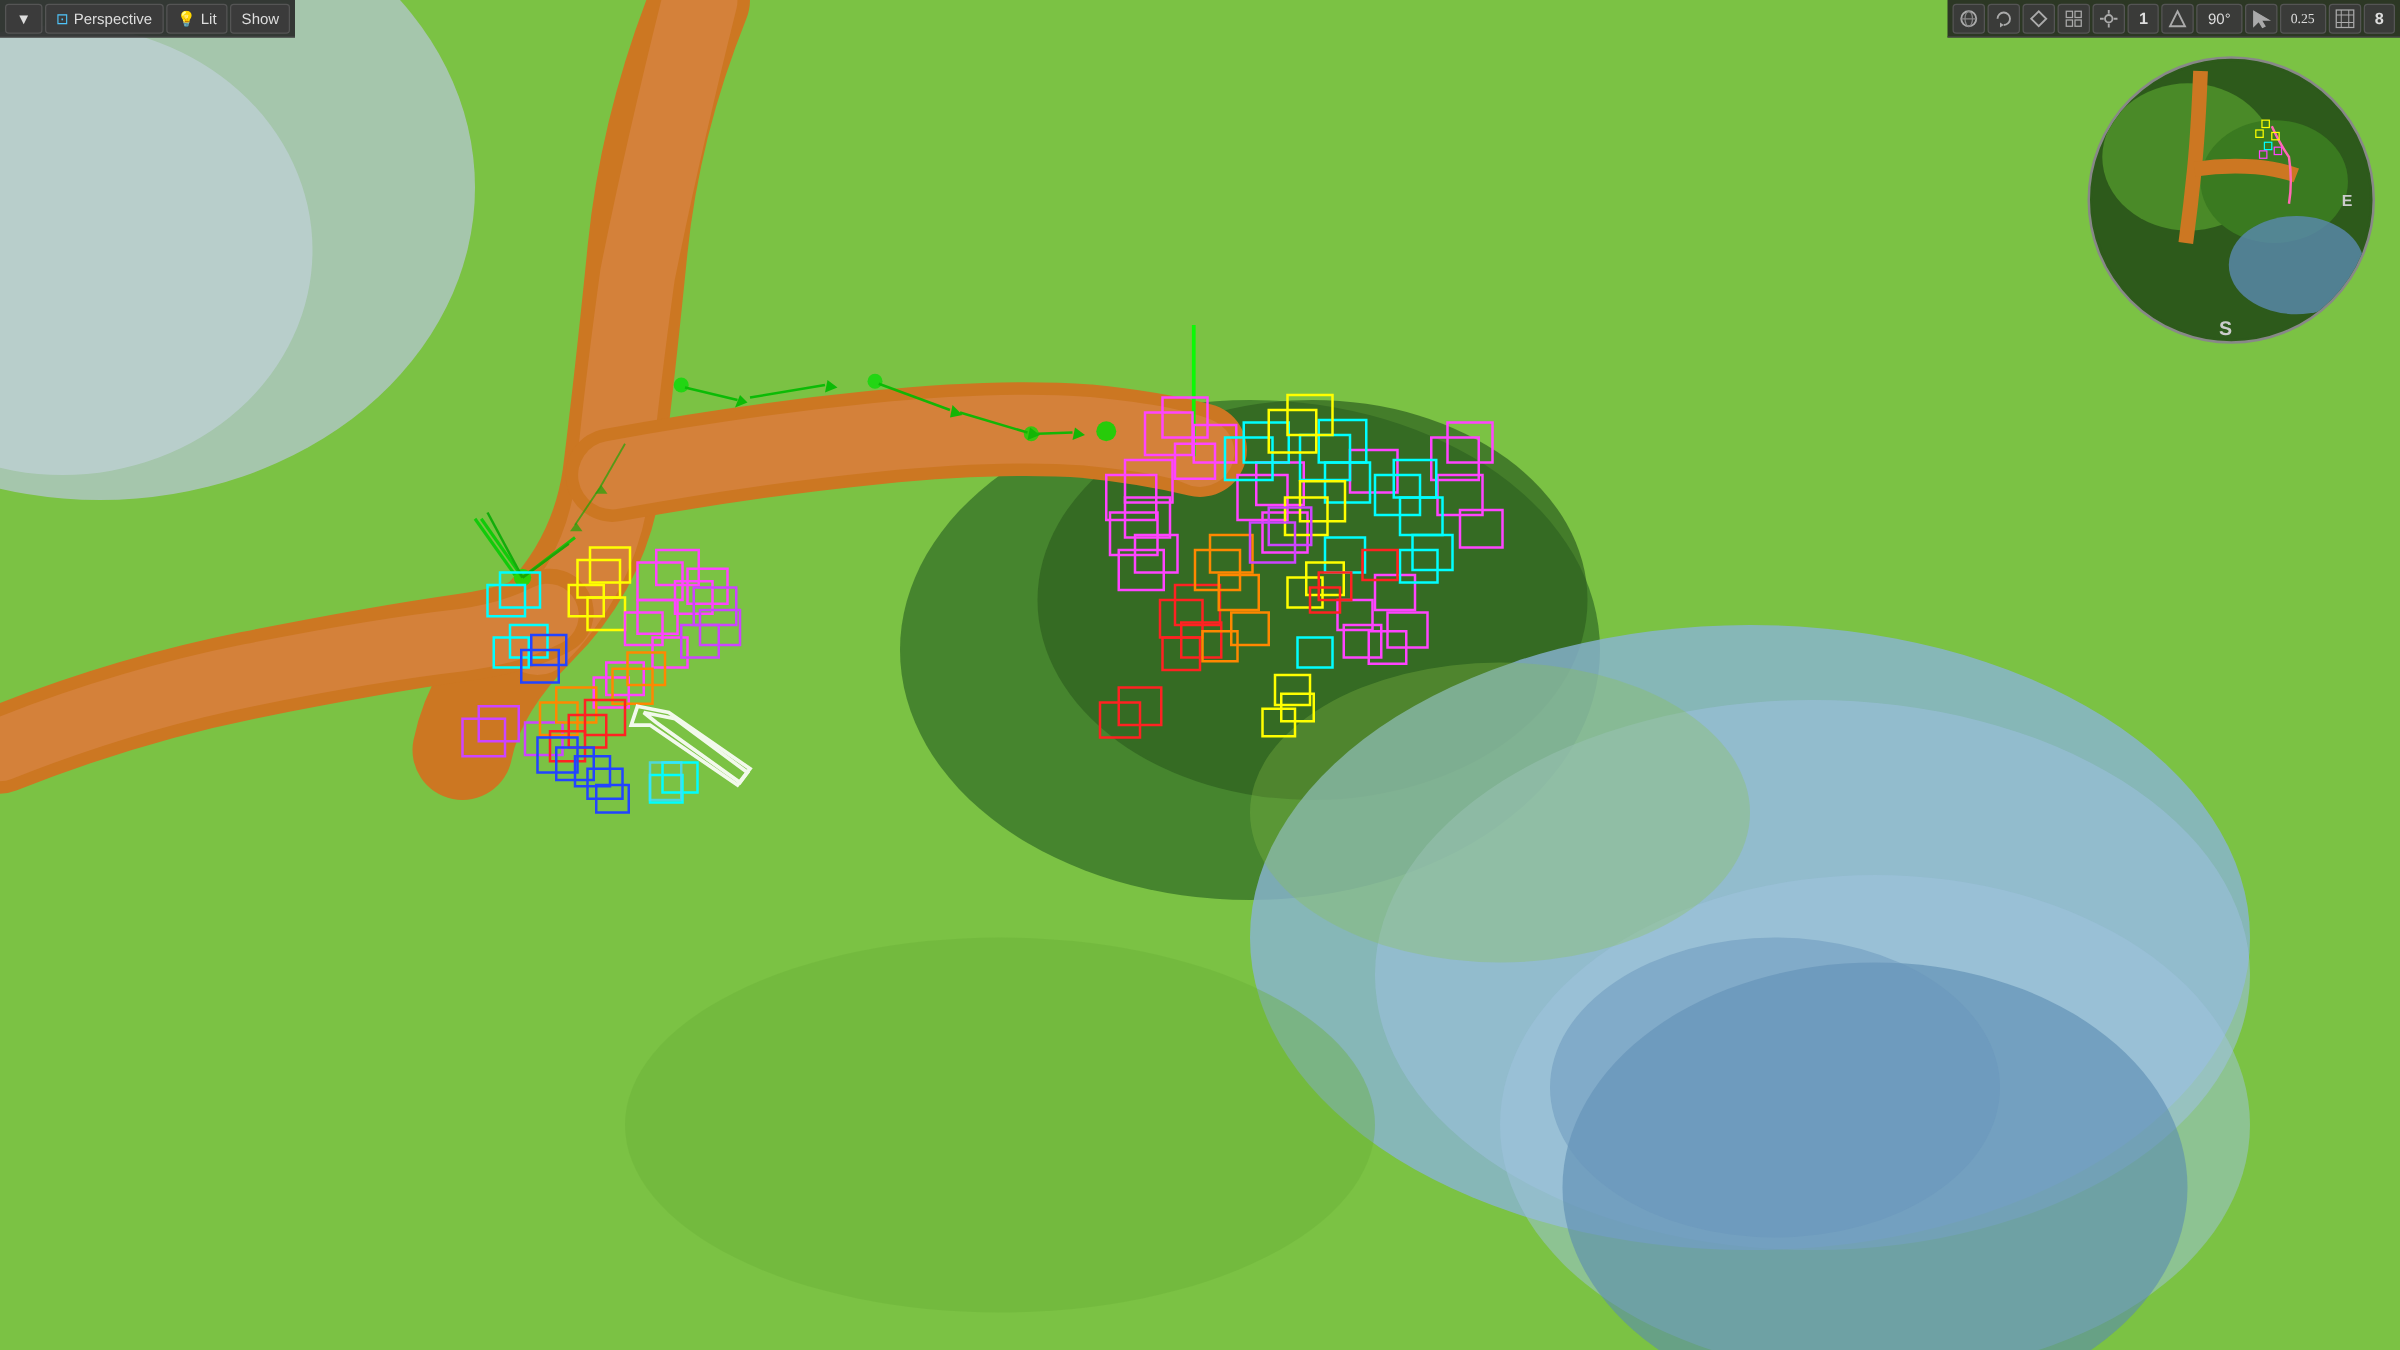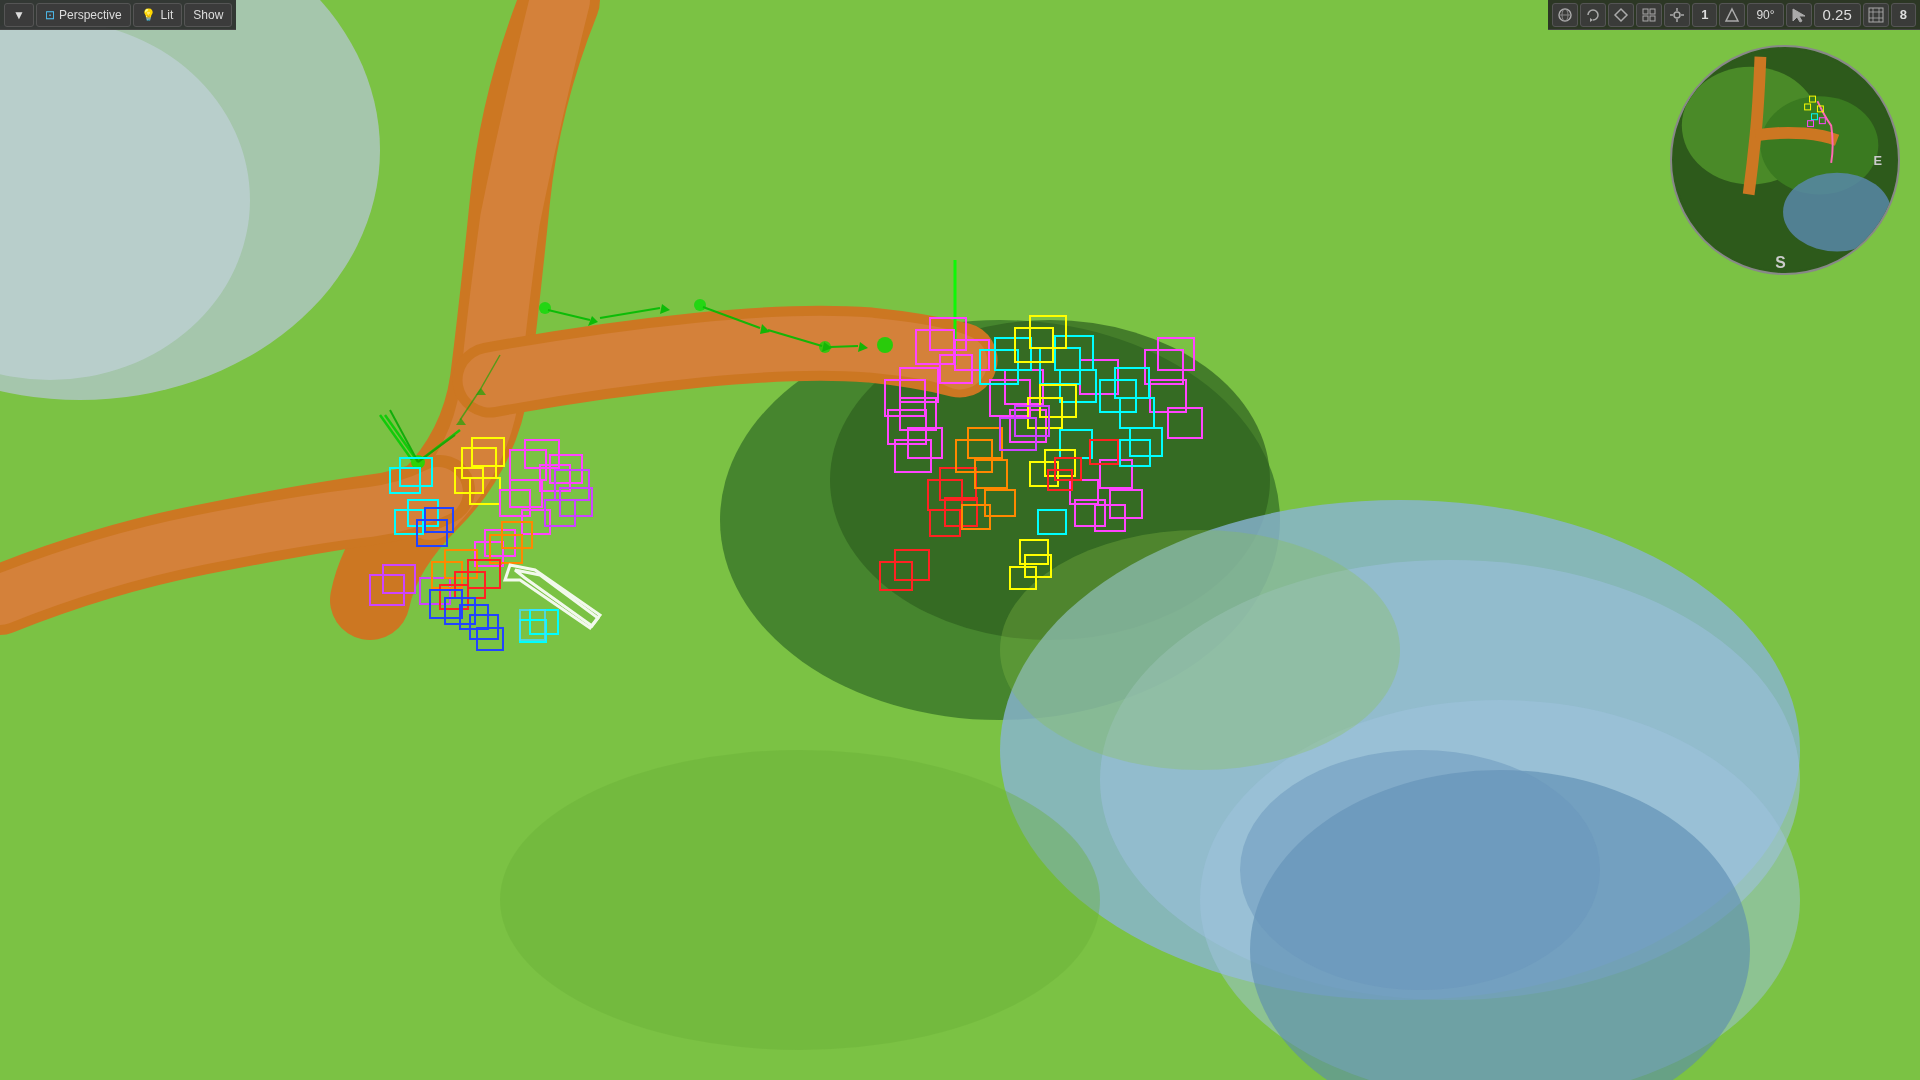--- a/index.html
+++ b/index.html
@@ -388,21 +388,21 @@
     </svg>
   </div>
   <div class="rt-btn rt-btn-wide" style="color:#ddd;font-size:12px;">
     <span>90°</span>
   </div>
   <div class="rt-btn">
     <svg width="16" height="16" viewBox="0 0 16 16">
       <polygon points="2,2 2,14 6,10 9,15 11,14 8,9 14,9" stroke="#aaa" stroke-width="1" fill="#aaa"></polygon>
     </svg>
   </div>
-  <div class="rt-btn rt-btn-wide" style="color:#ddd;font-size:15px;">
+  <div class="rt-btn rt-btn-wide" style="color:#ddd;font-size:11px;font-family:Liberation Serif, serif;">
     <span>0.25</span>
   </div>
   <div class="rt-btn">
     <svg width="16" height="16" viewBox="0 0 16 16">
       <rect x="1" y="1" width="14" height="14" stroke="#aaa" stroke-width="1" fill="none"></rect>
       <line x1="5" y1="1" x2="5" y2="15" stroke="#aaa" stroke-width="0.8"></line>
       <line x1="11" y1="1" x2="11" y2="15" stroke="#aaa" stroke-width="0.8"></line>
       <line x1="1" y1="5" x2="15" y2="5" stroke="#aaa" stroke-width="0.8"></line>
       <line x1="1" y1="11" x2="15" y2="11" stroke="#aaa" stroke-width="0.8"></line>
     </svg>

